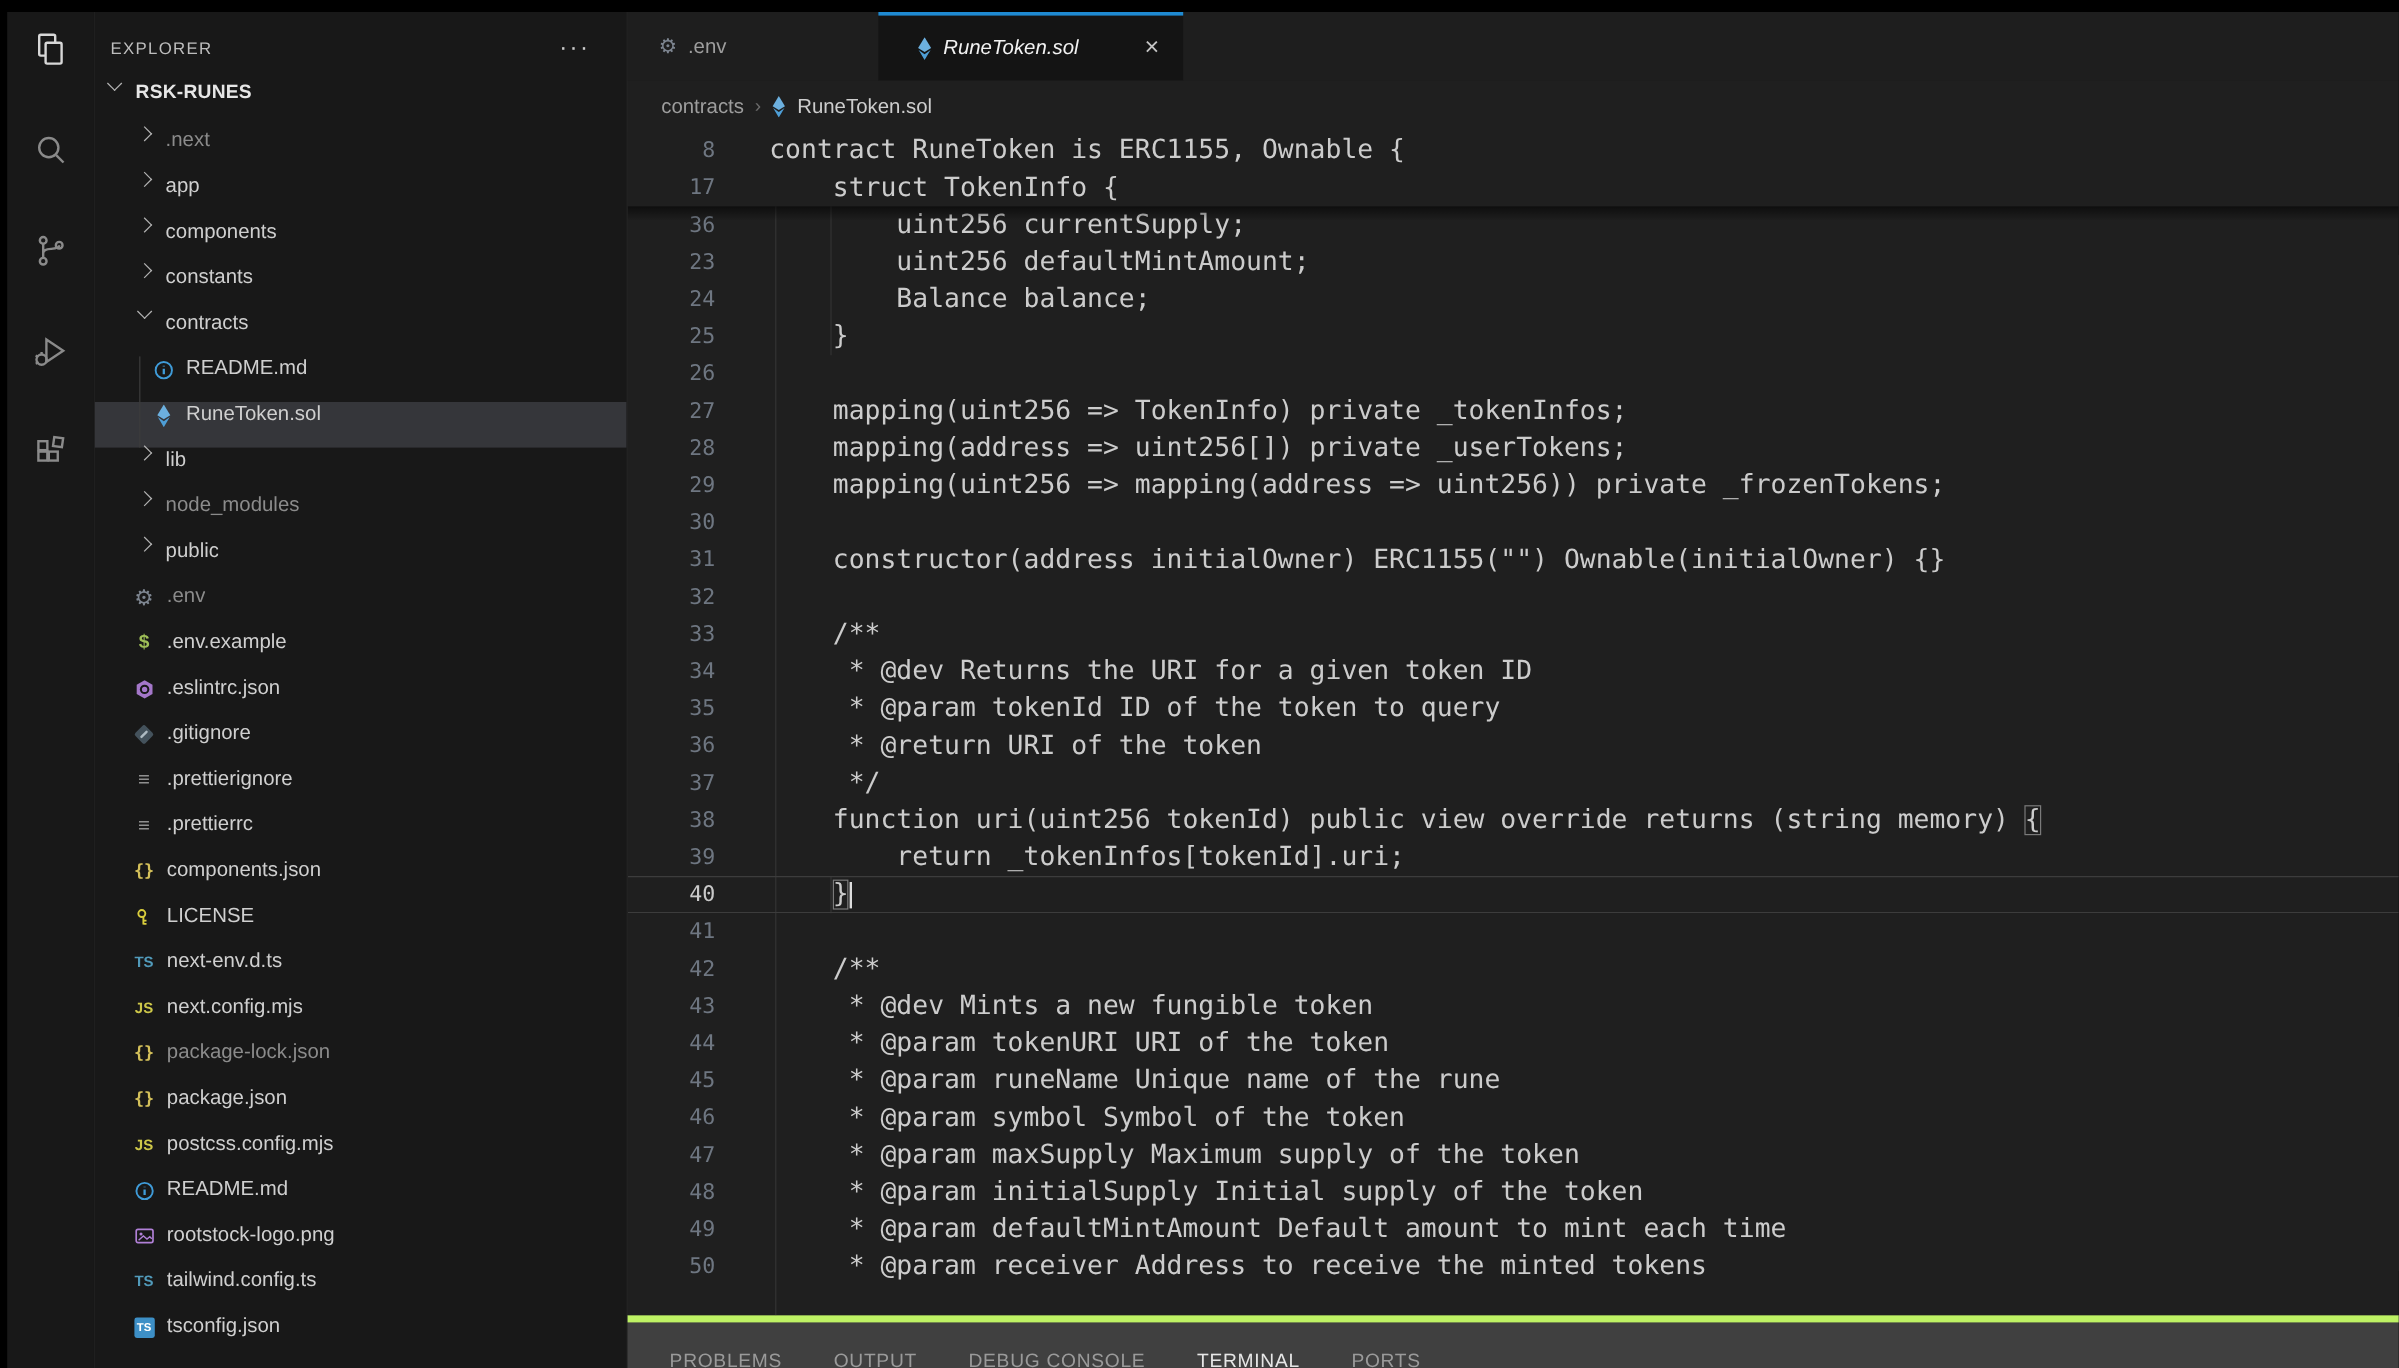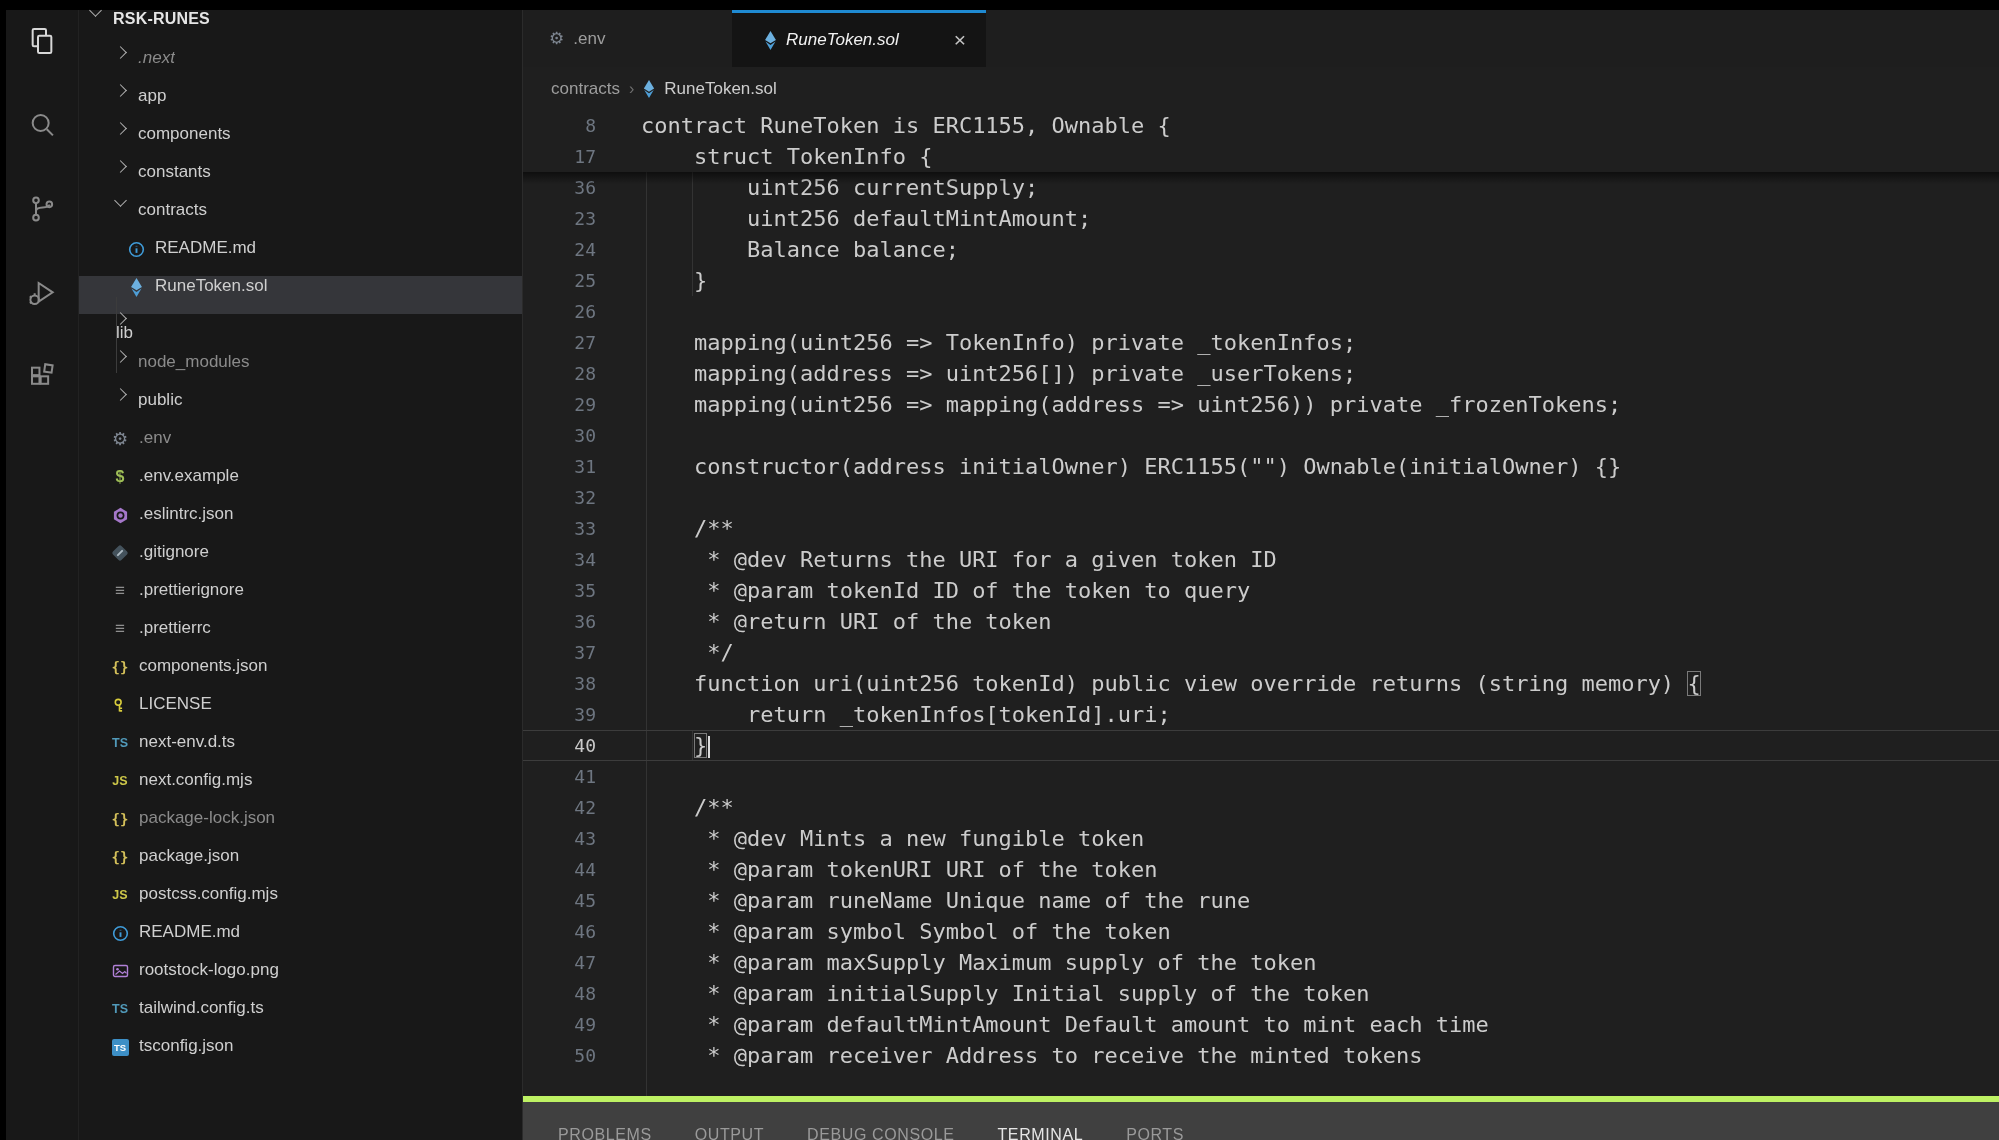--- a/index.html
+++ b/index.html
@@ -120,26 +120,30 @@
           <span><svg width="32" height="32" viewBox="0 0 24 24">
               <rect x="4.5" y="11.5" width="5.6" height="5.6"></rect>
               <rect x="11" y="11.5" width="5.6" height="5.6"></rect>
               <rect x="4.5" y="5" width="5.6" height="5.6"></rect>
               <rect x="14" y="2.8" width="5.6" height="5.6" transform="rotate(8 16.8 5.6)"></rect>
             </svg></span>
         </div>
       </nav>
 
     <aside class="sidebar">
+      <div class="sb-head">
+        <span class="sb-title">EXPLORER</span>
+        <span class="sb-more">···</span>
+      </div>
       <div class="tree" id="tree">
           <div class="tree-row root" style="padding-left: 12px;">
             <span class="chev down"></span>
             <span class="lbl">RSK-RUNES</span>
           </div>
-          <div class="tree-row dim" style="padding-left: 37px; font-style: italic;">
+          <div class="tree-row dim" style="padding-left: 37px;">
             <span class="chev right"></span>
             <span class="lbl">.next</span>
           </div>
           <div class="tree-row" style="padding-left: 37px;">
             <span class="chev right"></span>
             <span class="lbl">app</span>
           </div>
           <div class="tree-row" style="padding-left: 37px;">
             <span class="chev right"></span>
             <span class="lbl">components</span>
@@ -164,21 +168,21 @@
           </div>
           <div class="tree-row sel" style="padding-left: 47px;">
             <span class="fi">
               <svg width="13" height="19" viewBox="0 0 14 21">
                 <polygon points="7,0 13,10 7,13.6 1,10" fill="#6cb0df"></polygon>
                 <polygon points="7,15.6 12.5,11.7 7,21 1.5,11.7" fill="#4e9ed6"></polygon>
               </svg>
             </span>
             <span class="lbl">RuneToken.sol</span>
           </div>
-          <div class="tree-row" style="padding-left: 37px; flex-direction: column;">
+          <div class="tree-row" style="padding-left: 37px;">
             <span class="chev right"></span>
             <span class="lbl">lib</span>
           </div>
           <div class="tree-row dim" style="padding-left: 37px;">
             <span class="chev right"></span>
             <span class="lbl">node_modules</span>
           </div>
           <div class="tree-row" style="padding-left: 37px;">
             <span class="chev right"></span>
             <span class="lbl">public</span>

